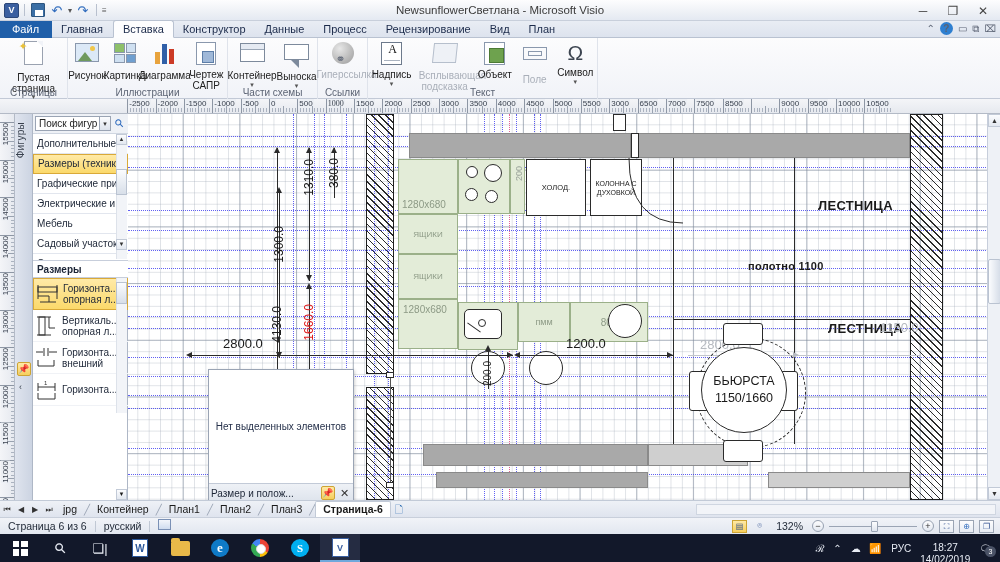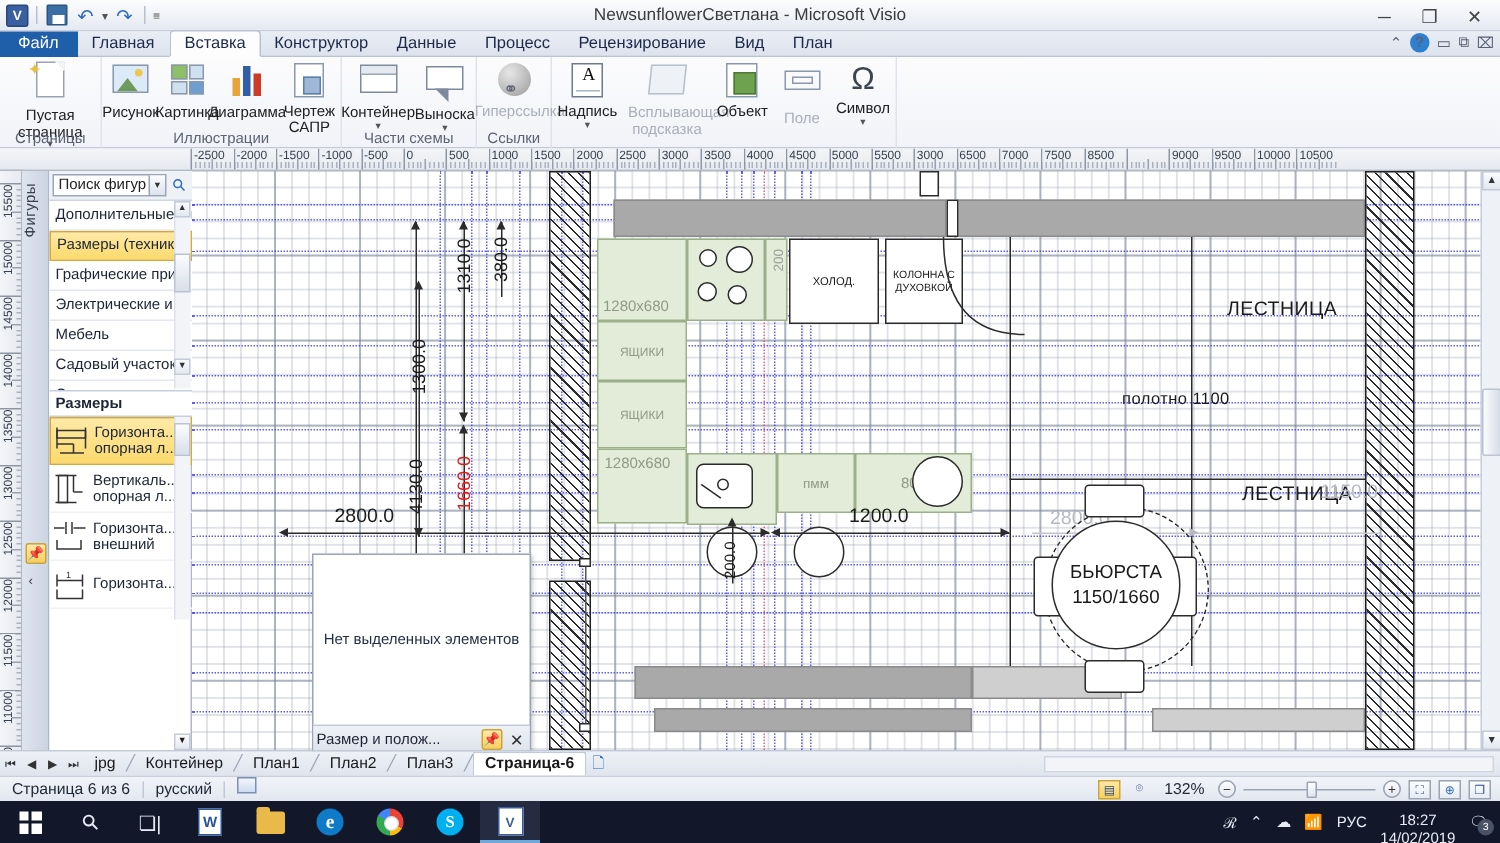--- a/index.html
+++ b/index.html
@@ -248,21 +248,21 @@
   .slab.light { background:#cfcfcf; }
   .cab {
     position:absolute; background:#e3ecd8; border:1px solid #9bb089;
     font-size:8px; color:#8d9a86; display:flex; align-items:center; justify-content:center;
   }
   .boxw {
     position:absolute; background:#fff; border:1px solid #2b2b2b;
     font-size:7.5px; color:#1a1a1a; text-align:center;
     display:flex; align-items:center; justify-content:center; line-height:9px;
   }
-  .lbl-plain { position:absolute; font-size:12px; color:#1a1a1a; letter-spacing:.3px; }
+  .lbl-plain { position:absolute; font-size:12px; color:#1a1a1a; letter-spacing:.3px;font-weight:bold; }
   .lbl-dim   { position:absolute; font-size:13px; color:#1a1a1a; font-family:"Liberation Sans",sans-serif; }
   .lbl-dim.gray{ color:#b6bac0; }
   .lbl-v { position:absolute; writing-mode:vertical-rl; transform:rotate(180deg); font-size:13px; color:#1a1a1a; }
   .lbl-v.red { color:#e01b1b; }
   .lbl-v.small { font-size:9px; color:#9aa39a; }
 
   .dimline-h { position:absolute; height:0; border-top:1px solid #2b2b2b; }
   .dimline-v { position:absolute; width:0; border-left:1px solid #2b2b2b; }
   .arrow-up, .arrow-dn {
     position:absolute; width:0;height:0;border-left:3px solid transparent;border-right:3px solid transparent;
@@ -555,20 +555,21 @@
           <div class="ritem">
             <span>
               <div class="ic">
                 <div class="i-sym">Ω</div>
               </div>
             </span>
             <span class="lbl">Символ</span>
             <span class="caret">▾</span>
           </div>
         </div>
+        <div class="rgroup-title">Текст</div>
       </div>
     </div>
 
   <div class="corner-box">⌖</div>
   <div class="hruler" id="hruler">
       <div class="hr-tick" style="left: 127.25px;"></div>
       <div class="hr-lbl" style="left: 128.25px;">-2500</div>
       <div class="hr-tick minor" style="left: 130.085px; top: 9px;"></div>
       <div class="hr-tick minor" style="left: 132.92px; top: 9px;"></div>
       <div class="hr-tick minor" style="left: 135.755px; top: 9px;"></div>
@@ -638,21 +639,21 @@
       <div class="hr-tick minor" style="left: 300.185px; top: 9px;"></div>
       <div class="hr-tick minor" style="left: 303.02px; top: 9px;"></div>
       <div class="hr-tick minor" style="left: 305.855px; top: 9px;"></div>
       <div class="hr-tick minor" style="left: 308.69px; top: 9px;"></div>
       <div class="hr-tick mid" style="left: 311.525px; top: 7px;"></div>
       <div class="hr-tick minor" style="left: 314.36px; top: 9px;"></div>
       <div class="hr-tick minor" style="left: 317.195px; top: 9px;"></div>
       <div class="hr-tick minor" style="left: 320.03px; top: 9px;"></div>
       <div class="hr-tick minor" style="left: 322.865px; top: 9px;"></div>
       <div class="hr-tick" style="left: 325.7px;"></div>
-      <div class="hr-lbl" style="left: 326.7px;">1000</div>
+      <div class="hr-lbl" style="left: 326.7px; font-family: Liberation Serif, serif;">1000</div>
       <div class="hr-tick minor" style="left: 328.535px; top: 9px;"></div>
       <div class="hr-tick minor" style="left: 331.37px; top: 9px;"></div>
       <div class="hr-tick minor" style="left: 334.205px; top: 9px;"></div>
       <div class="hr-tick minor" style="left: 337.04px; top: 9px;"></div>
       <div class="hr-tick mid" style="left: 339.875px; top: 7px;"></div>
       <div class="hr-tick minor" style="left: 342.71px; top: 9px;"></div>
       <div class="hr-tick minor" style="left: 345.545px; top: 9px;"></div>
       <div class="hr-tick minor" style="left: 348.38px; top: 9px;"></div>
       <div class="hr-tick minor" style="left: 351.215px; top: 9px;"></div>
       <div class="hr-tick" style="left: 354.05px;"></div>

